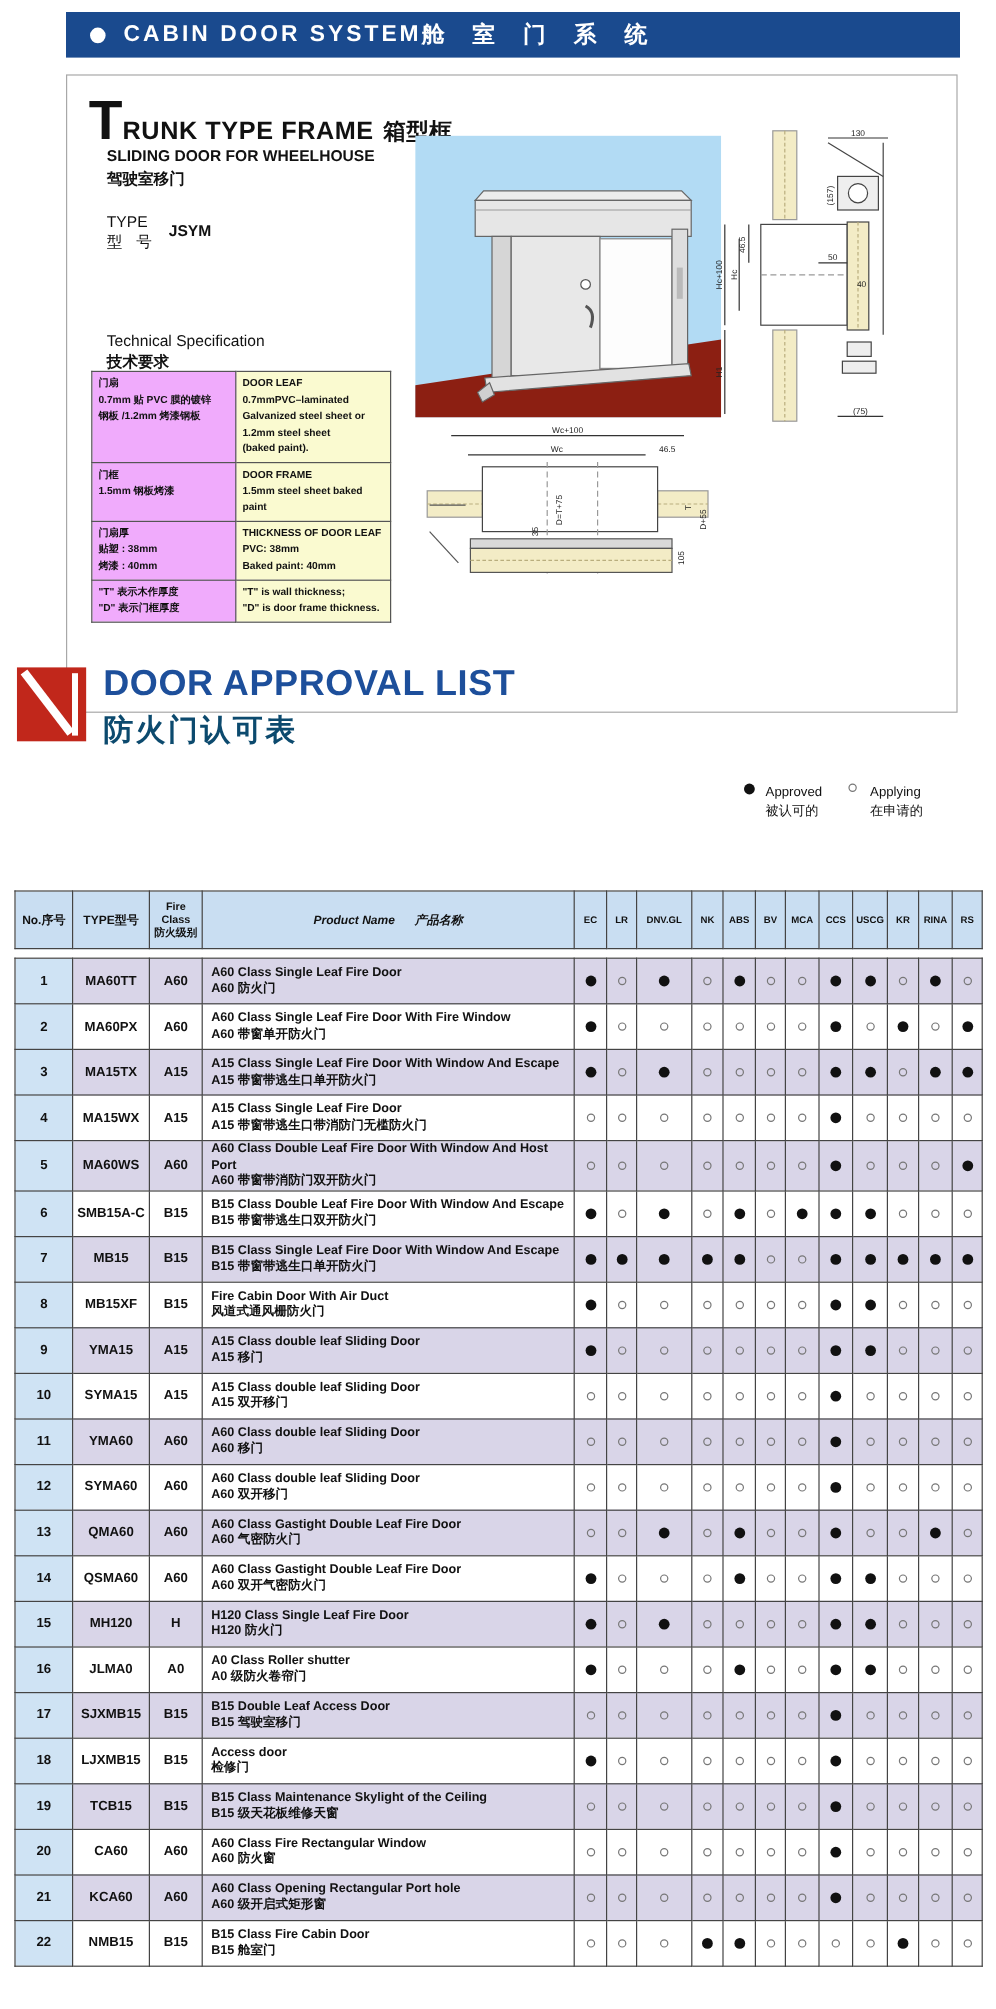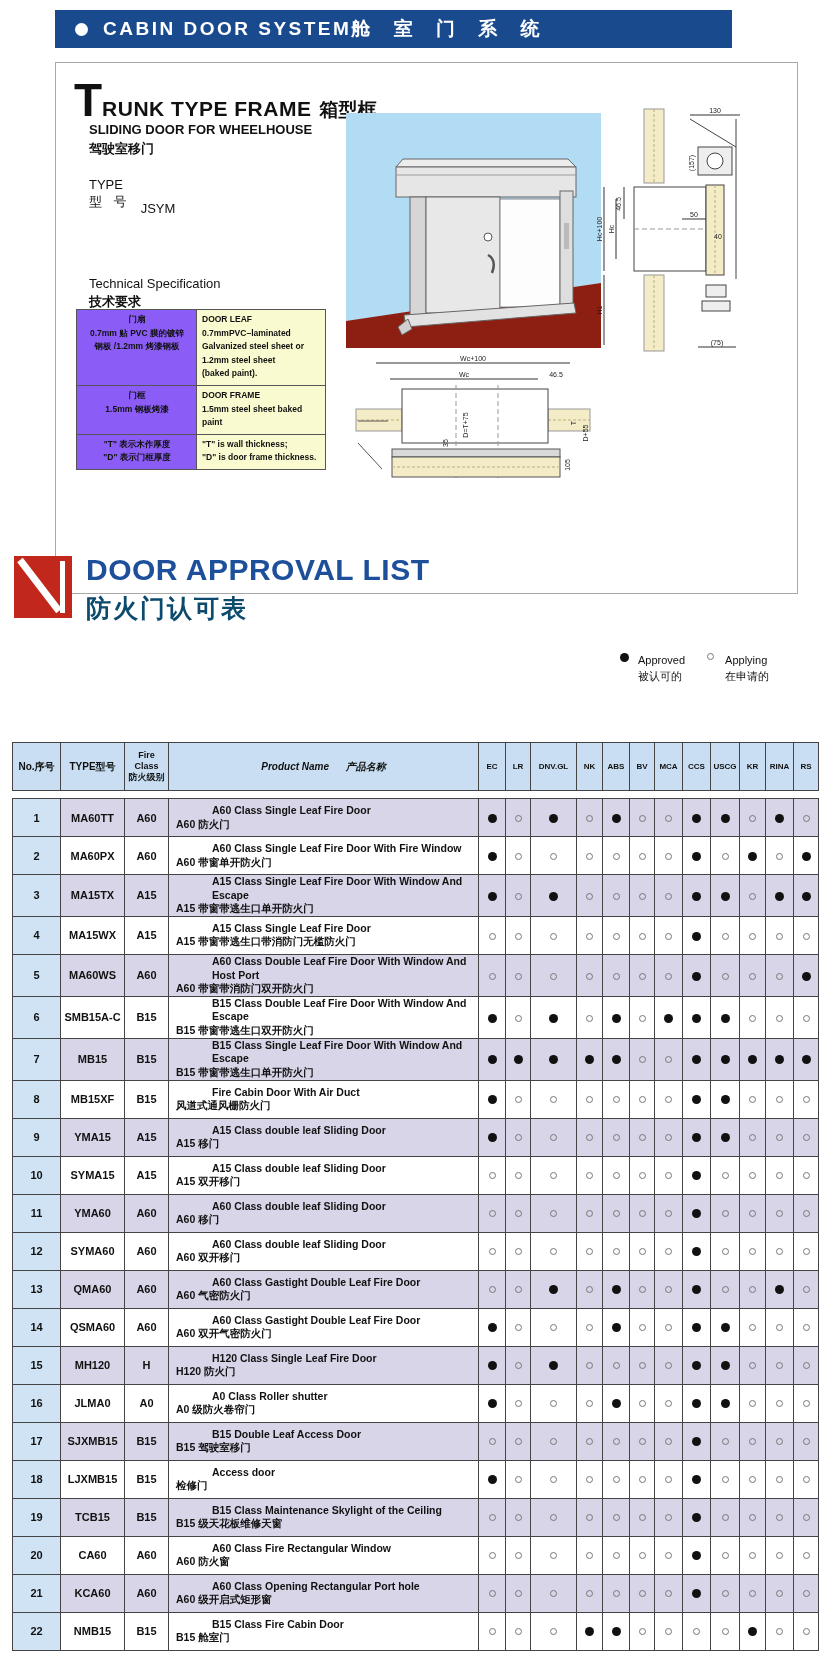--- a/index.html
+++ b/index.html
@@ -2,44 +2,44 @@
 <html><head>
 <meta charset="utf-8">
 <style>
   * { margin:0; padding:0; box-sizing:border-box; }
   body {
     width:830px; height:1674px; position:relative; background:#fff;
     font-family:"Liberation Sans","DejaVu Sans",sans-serif; color:#111;
     overflow:hidden;
   }
   
-  .banner { position:absolute; top:10px; left:55px; width:677px; height:38px;
+  .banner { position:absolute; top:10px; left:55px; width:745px; height:38px;
     background:#1a4a8e; color:#fff; display:flex; align-items:center; }
   .banner .bullet { width:13px; height:13px; border-radius:50%; background:#fff;
     margin:0 15px 0 20px; flex:0 0 auto; }
   .banner .en { font-size:19px; font-weight:bold; letter-spacing:2.5px; }
   .banner .cn { font-size:19px; font-weight:bold; letter-spacing:9px; }
   
   .trunk-box { position:absolute; top:62px; left:55px; width:743px; height:532px;
     border:1px solid #a8a8a8; background:#fff; }
   .trunk-heading { position:absolute; top:10px; left:18px; white-space:nowrap; }
   .trunk-heading .big-t { font-size:46px; font-weight:bold; }
   .trunk-heading .rest { font-size:21px; font-weight:bold; letter-spacing:.5px; }
   .trunk-heading .hcn { font-size:19px; font-weight:bold; margin-left:8px; }
   .subtitle { position:absolute; top:58px; left:33px; font-size:13px; font-weight:bold; line-height:1.45; }
   .type-block { position:absolute; top:114px; left:33px; display:flex; font-size:13px; }
   .type-block .labels div { line-height:1.3; }
   .type-block .labels .cnl { letter-spacing:4px; }
-  .type-block .value { font-weight:normal; margin-left:10px; margin-top:24px; }
+  .type-block .value { font-weight:bold; margin-left:10px; margin-top:8px; }
   .spec-title { position:absolute; top:212px; left:33px; font-size:13px; line-height:1.4; }
   .spec-title .cnt { font-weight:bold; }
   table.spec { position:absolute; top:246px; left:20px; width:250px; border-collapse:collapse; }
   table.spec td { border:1px solid #555; font-size:8.5px; font-weight:bold;
     line-height:1.6; padding:3px 4px 4px 5px; vertical-align:top; white-space:pre-line; }
-  table.spec td.cnc { background:#8b5cf6; width:120px;text-align:center; }
+  table.spec td.cnc { background:#f0abfc; width:120px; }
   table.spec td.enc { background:#fafad0; }
   .illu { position:absolute; top:50px; left:290px; }
   .sect-svg { position:absolute; top:44px; left:538px; }
   .plan-svg { position:absolute; top:288px; left:292px; }
   .dim { font-size:7px; fill:#222; font-family:"Liberation Sans",sans-serif; }
   
   .logo { position:absolute; top:556px; left:14px; }
   .ap-title-en { position:absolute; top:553px; left:86px; font-size:30px; font-weight:bold; color:#1d4f9b; letter-spacing:.5px; }
   .ap-title-cn { position:absolute; top:592px; left:86px; font-size:25px; font-weight:bold; color:#0c4a6e; letter-spacing:2px; }
   
@@ -57,21 +57,21 @@
     height:48px; text-align:center; vertical-align:middle; padding:0; }
   .tbl th.fc { font-size:9px; white-space:pre-line; line-height:1.25; }
   .tbl th.pn { white-space:pre;font-style:italic; }
   .tbl th.soc { font-size:8px; }
   .tbl td { border:1px solid #444; height:38px; vertical-align:middle; }
   tr.odd td { background:#d9d5e8; }
   tr.even td { background:#fff; }
   .tbl td.no-cell { background:#cfe3f4 !important; font-size:11px; font-weight:bold; text-align:center; }
   .tbl td.type-cell, .tbl td.class-cell { font-size:11px; font-weight:bold; text-align:center; }
   .tbl td.name-cell { padding-left:7px; }
-  .name-en { font-size:10.5px; font-weight:bold; line-height:1.3;margin-left:36px; }
+  .name-en { font-size:10.5px; font-weight:bold; line-height:1.3; }
   .name-cn { font-size:10.5px; font-weight:bold; line-height:1.3; }
   .tbl td.dot-cell { text-align:center; }
 </style>
 </head>
 <body>
 
 <div class="banner">
   <span class="bullet"></span>
   <span class="en">CABIN DOOR SYSTEM</span>
   <span class="cn">舱 室 门 系 统</span>
@@ -106,20 +106,28 @@
 0.7mmPVC–laminated
 Galvanized steel sheet or
 1.2mm steel sheet
 (baked paint).</td>
       </tr>
       <tr>
         <td class="cnc">门框
 1.5mm 钢板烤漆</td>
         <td class="enc">DOOR FRAME
 1.5mm steel sheet baked paint</td>
+      </tr>
+      <tr>
+        <td class="cnc">门扇厚
+贴塑 : 38mm
+烤漆 : 40mm</td>
+        <td class="enc">THICKNESS OF DOOR LEAF
+PVC: 38mm
+Baked paint: 40mm</td>
       </tr>
       <tr>
         <td class="cnc">"T" 表示木作厚度
 "D" 表示门框厚度</td>
         <td class="enc">"T" is wall thickness;
 "D" is door frame thickness.</td>
       </tr>
     </tbody>
   </table>
 

